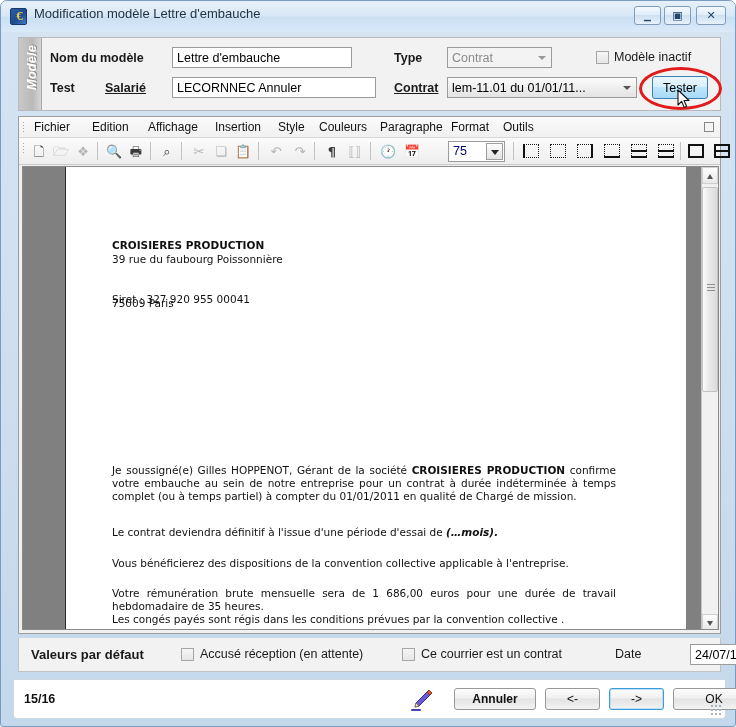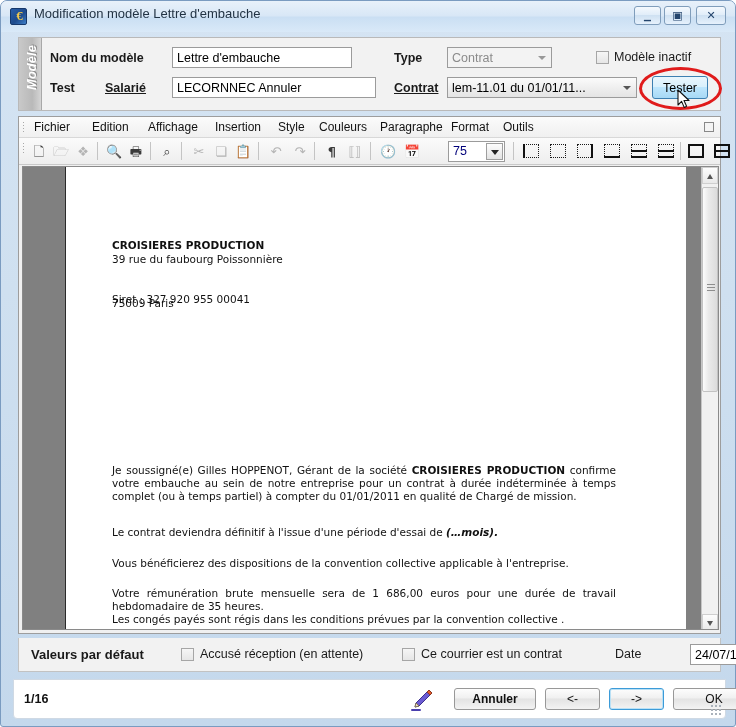--- a/index.html
+++ b/index.html
@@ -486,21 +486,21 @@
     <div class="chk-label" style="left:181px; top:9px;">Accusé réception (en attente)</div>
 
     <div class="chk" style="left:383px; top:10px;"></div>
     <div class="chk-label" style="left:402px; top:9px;">Ce courrier est un contrat</div>
 
     <div class="chk-label" style="left:596px; top:9px;">Date</div>
     <div id="date-box">24/07/11</div>
   </div>
 
   <div id="statusbar">
-    <div id="pagecount">1/16</div>
+    <div id="pagecount">15/16</div>
 
     <svg id="pen-icon" viewBox="0 0 26 26">
       <path d="M20,3 L23,6 L10,19 L6,20 L7,16 Z" fill="#6b5bd2" stroke="#3b2f8e" stroke-width="1"></path>
       <path d="M20,3 L23,6 L21,8 L18,5 Z" fill="#e05a2b" stroke="#8c3312" stroke-width="0.8"></path>
       <path d="M6,20 L7,16 L10,19 Z" fill="#f0e2c0" stroke="#7a6a40" stroke-width="0.8"></path>
       <path d="M3,23 L11,23" stroke="#4a3fae" stroke-width="2" stroke-linecap="round"></path>
     </svg>
 
     <div class="btm-btn" style="left:440px; width:82px;font-weight:bold;">
       <span>Annuler</span>

